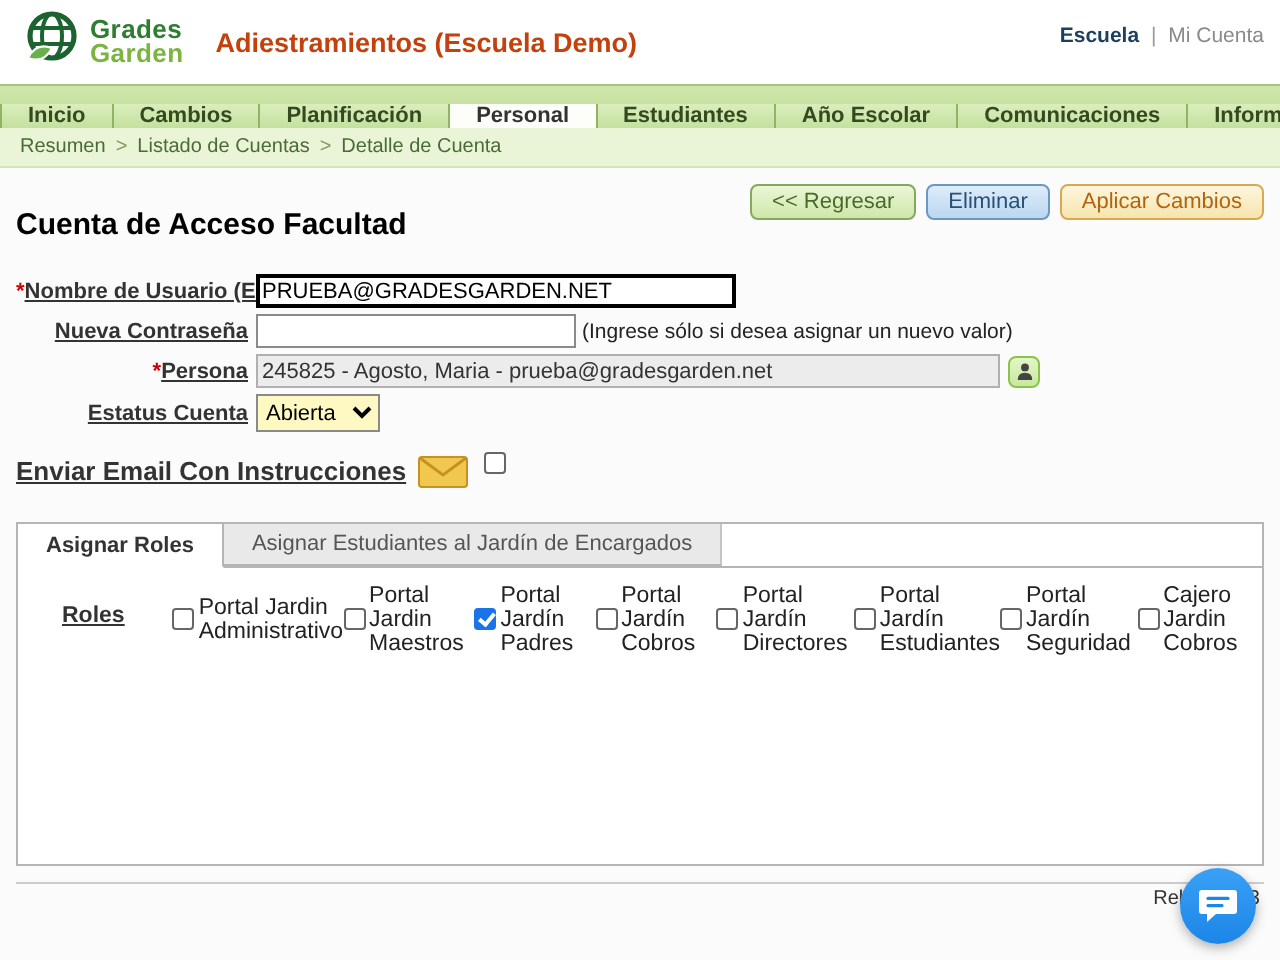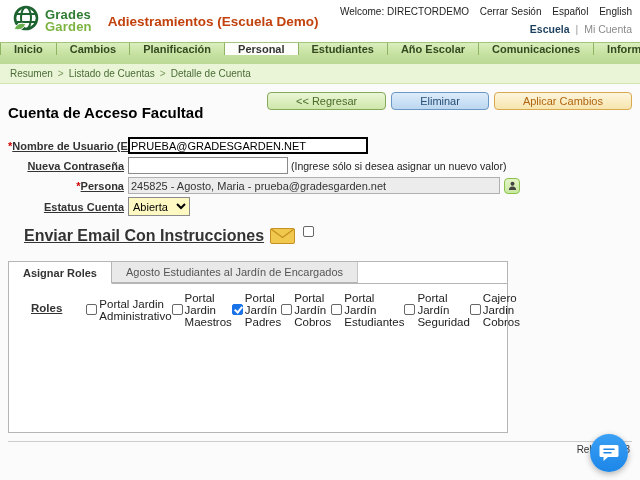--- a/index.html
+++ b/index.html
@@ -16,41 +16,41 @@
   .header-right { position:absolute; right:8px; top:6px; text-align:right; }
   .hr-line1 { font-size:10px; color:#222; }
   .hr-line1 a { color:#222; text-decoration:none; margin-left:8px; cursor:pointer; }
   .hr-line2 { font-size:10.5px; margin-top:6px; color:#8a8a8a; }
   .hr-line2 .school { color:#1c3f5e; font-weight:bold; cursor:pointer; }
   .hr-line2 .sep { color:#999; margin:0 3px; }
   .hr-line2 .myacct { color:#8a8a8a; cursor:pointer; }
 
   
   .navbar { height:22px; background:linear-gradient(#cfe7ab,#bcd996); border-top:1px solid #a5c57c;
-            display:flex; align-items:flex-start; }
+            display:flex; align-items:flex-end; }
   .ntab { padding:0 13px; display:flex; align-items:center; font-size:11px; font-weight:bold;
           color:#33491f; background:linear-gradient(#daeebd,#c4e09e); border-right:1px solid #8fb564;
           cursor:pointer; white-space:nowrap; }
   .ntab:first-child { border-left:1px solid #8fb564; }
   .ntab.active { background:#fdfdf9; color:#333; }
   .nav-fill { flex:1; }
 
   
   .crumbbar { height:20px; background:#e9f5d6; border-bottom:1px solid #d2e6b4;
               display:flex; align-items:center; padding-left:10px; font-size:10px; color:#4a6b35; }
   .crumb { cursor:pointer; }
   .crumb.current { cursor:default; }
   .crumb-sep { margin:0 5px; color:#7f9c5e; }
 
   
   .content { padding:6px 8px 0 8px; background:#fbfbfb; position:relative; }
   .title-row { display:flex; align-items:flex-start; justify-content:space-between; margin-top:2px; }
   .page-title { font-size:15px; font-weight:bold; color:#000;margin-top:12px; }
   .btn-row { display:flex; gap:5px; margin-top:0; }
-  .btn { font-size:11px; padding:2px 28px; border-radius:4px; cursor:pointer; white-space:nowrap; }
+  .btn { font-size:11px; padding:2px 10px; border-radius:4px; cursor:pointer; white-space:nowrap; }
   .btn-back  { background:linear-gradient(#eaf6d6,#cfe7ab); border:1px solid #85a95b; color:#4a6b28; }
   .btn-del   { background:linear-gradient(#ddecfa,#bcd7f0); border:1px solid #6b97c4; color:#274f77; }
   .btn-apply { background:linear-gradient(#fdf6dd,#f7e5ae); border:1px solid #d8a94f; color:#b06410; }
 
   
   .form { margin-top:16px; font-size:11px; }
   .frow { display:flex; align-items:center; margin-bottom:3px; }
   .flabel { width:120px; text-align:right; padding-right:4px; font-weight:bold; color:#333; white-space:nowrap; }
   .flabel u { cursor:pointer; }
   .req { color:#cc0000; font-weight:bold; }
@@ -58,35 +58,35 @@
   .inp-user { width:240px; border:1px solid #000; outline:1px solid #000; outline-offset:-2px; }
   .inp-pass { width:160px; border:1px solid #8a8a8a; }
   .note { margin-left:3px; font-size:10.5px; color:#222; }
   .inp-person { width:372px; border:1px solid #b0b0b0; background:#ececec; color:#333; }
   .lookup-btn { width:16px; height:16px; margin-left:4px; border:1px solid #8bc34a; border-radius:4px;
                 background:linear-gradient(#e4f5c8,#c8e8a0); display:flex; align-items:center; justify-content:center;
                 cursor:pointer; }
   select.status { font-size:11px; height:19px; width:62px; border:1px solid #8a8a8a; background:#fef9c3;
                   font-family:"Liberation Sans", sans-serif; }
   .email-row { margin-top:10px; display:flex; align-items:center; }
-  .email-label { font-weight:bold; color:#333; font-size:16px;margin-left:16px; }
+  .email-label { font-weight:bold; color:#333; font-size:13px; }
   .email-label u { cursor:pointer; }
   .envelope { margin-left:6px; cursor:pointer; display:flex; }
   .email-check { margin-left:8px; margin-bottom:8px; }
 
   
   input[type="checkbox"] { appearance:none; -webkit-appearance:none; width:11px; height:11px;
        border:1px solid #666; border-radius:2px; background:#fff; cursor:pointer; position:relative;
        vertical-align:-1px; flex:none; }
   input[type="checkbox"]:checked { background:#1a73e8; border-color:#1a73e8; }
   input[type="checkbox"]:checked::after { content:""; position:absolute; left:3px; top:0px;
        width:3px; height:6px; border:solid #fff; border-width:0 2px 2px 0; transform:rotate(40deg); }
 
   
-  .panel { margin-top:16px; width:500px; height:172px; border:1px solid #b5b5b5; background:#fff; }
+  .panel { margin-top:16px; width:624px; height:172px; border:1px solid #b5b5b5; background:#fff; }
   .ptabs { display:flex; height:22px; border-bottom:1px solid #b5b5b5; background:#fff; }
   .ptab { padding:0 14px; display:flex; align-items:center; font-size:11px; cursor:pointer; }
   .ptab.active { font-weight:bold; color:#333; background:#fff; border-right:1px solid #b5b5b5;
                  margin-bottom:-1px; border-bottom:1px solid #fff; }
   .ptab.inactive { background:#e9e9e9; color:#555; border-right:1px solid #c5c5c5; border-bottom:1px solid #b5b5b5; }
   .ptab-fill { flex:1; }
   .panel-body { display:flex; padding:18px 0 0 22px; }
   .roles-label { font-size:11.5px; font-weight:bold; color:#333; margin-right:24px; }
   .roles-label u { cursor:default; }
   .role-list { display:flex; flex-direction:row; }
@@ -116,26 +116,20 @@
         <path d="M4 26 Q8 18 16 21 Q12 29 4 26 Z" fill="#6ab04c" stroke="#fff" stroke-width="1"></path>
       </svg>
     </span>
     <span class="logo-text">
       <div class="l1">Grades</div>
       <div class="l2">Garden</div>
     </span>
   </div>
   <div class="app-title">Adiestramientos (Escuela Demo)</div>
   <div class="header-right">
-    <div class="hr-line1">
-      <span>Welcome: DIRECTORDEMO</span>
-      <a>Cerrar Sesión</a>
-      <a>Español</a>
-      <a>English</a>
-    </div>
     <div class="hr-line2">
       <span class="school">Escuela</span>
       <span class="sep">|</span>
       <span class="myacct">Mi Cuenta</span>
     </div>
   </div>
 </div>
 
 <div class="navbar">
   <div class="ntab">Inicio</div>
@@ -207,41 +201,45 @@
           <path d="M1 1 L12.5 9.5 L24 1" fill="none" stroke="#c79022" stroke-width="1.4"></path>
         </svg>
       </span>
       <input type="checkbox" class="email-check" style="">
     </div>
   </div>
 
   <div class="panel">
     <div class="ptabs">
       <div class="ptab active">Asignar Roles</div>
-      <div class="ptab inactive">Agosto Estudiantes al Jardín de Encargados</div>
+      <div class="ptab inactive">Asignar Estudiantes al Jardín de Encargados</div>
       <div class="ptab-fill" style="border-bottom:0;"></div>
     </div>
     <div class="panel-body">
       <div class="roles-label"><u>Roles</u></div>
       <div class="role-list">
         <div class="role-item">
           <input type="checkbox" style="">
             <label>Portal Jardin Administrativo</label>
         </div>
         <div class="role-item">
           <input type="checkbox" style="">
             <label>Portal Jardin Maestros</label>
         </div>
         <div class="role-item">
           <input type="checkbox" checked="" style="">
             <label>Portal Jardín Padres</label>
         </div>
         <div class="role-item">
           <input type="checkbox" style="">
             <label>Portal Jardín Cobros</label>
+        </div>
+        <div class="role-item">
+          <input type="checkbox" style="">
+            <label>Portal Jardín Directores</label>
         </div>
         <div class="role-item">
           <input type="checkbox" style="">
             <label>Portal Jardín Estudiantes</label>
         </div>
         <div class="role-item">
           <input type="checkbox" style="">
             <label>Portal Jardín Seguridad</label>
         </div>
         <div class="role-item">

